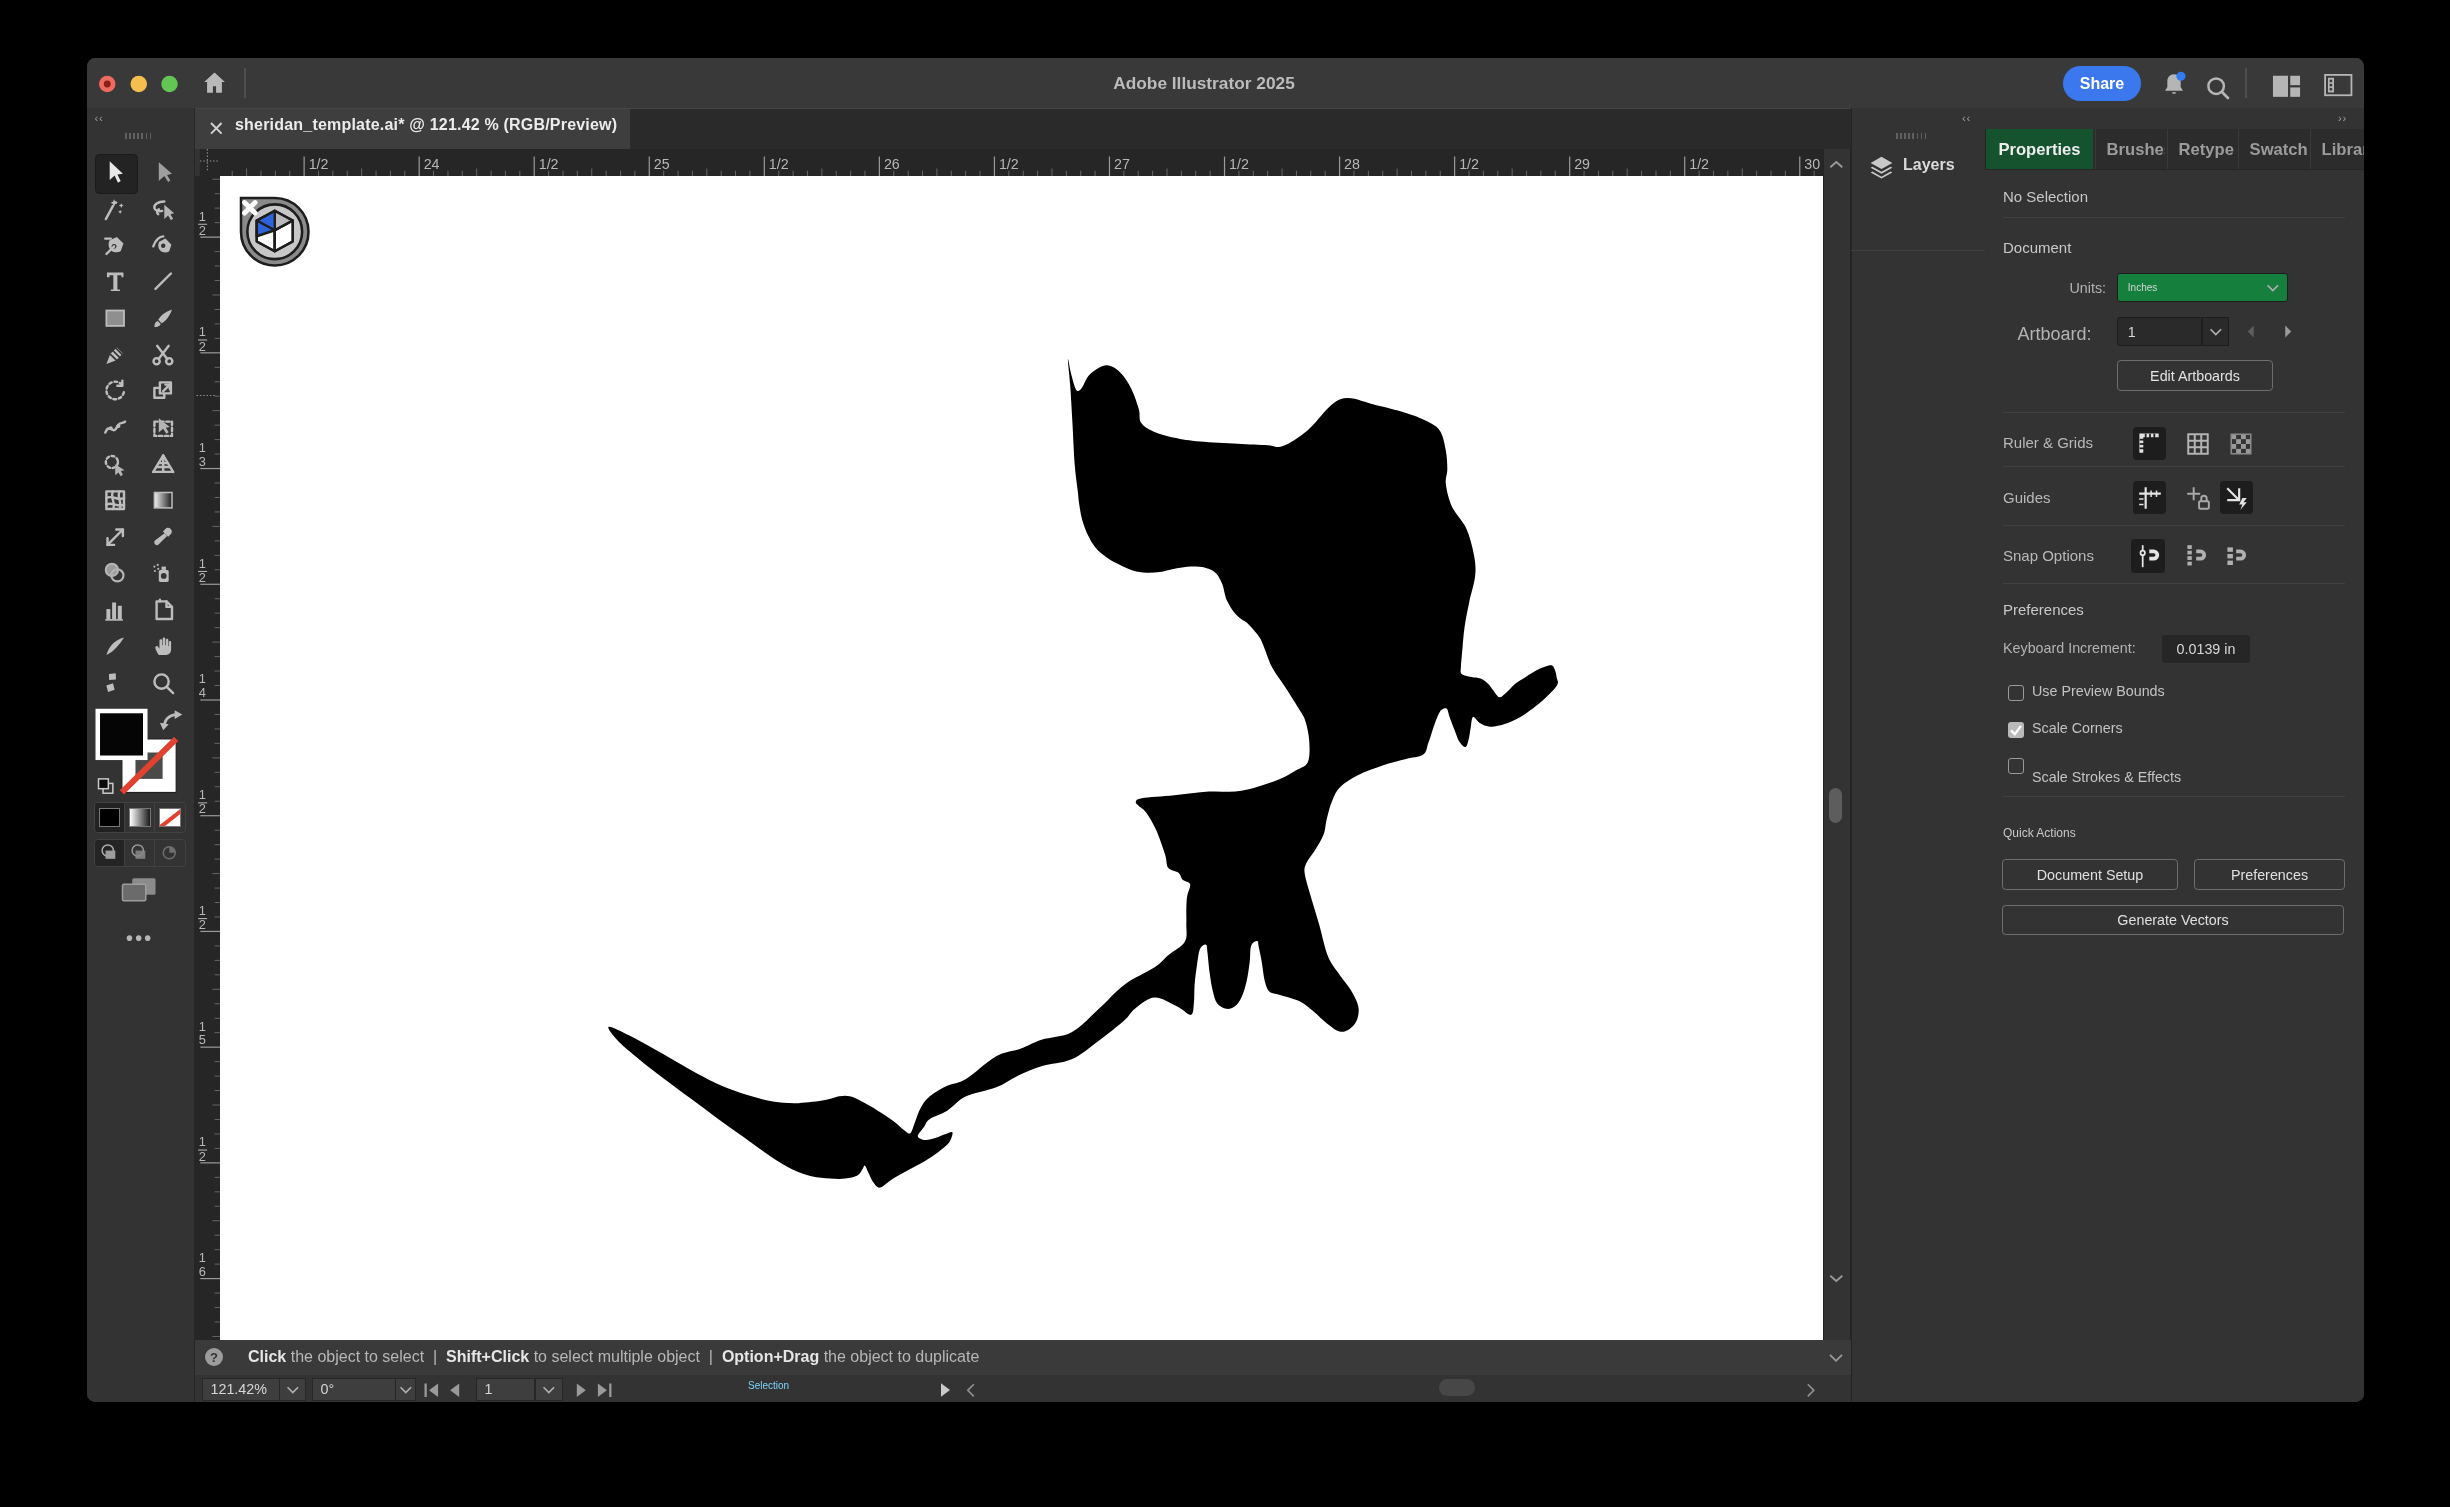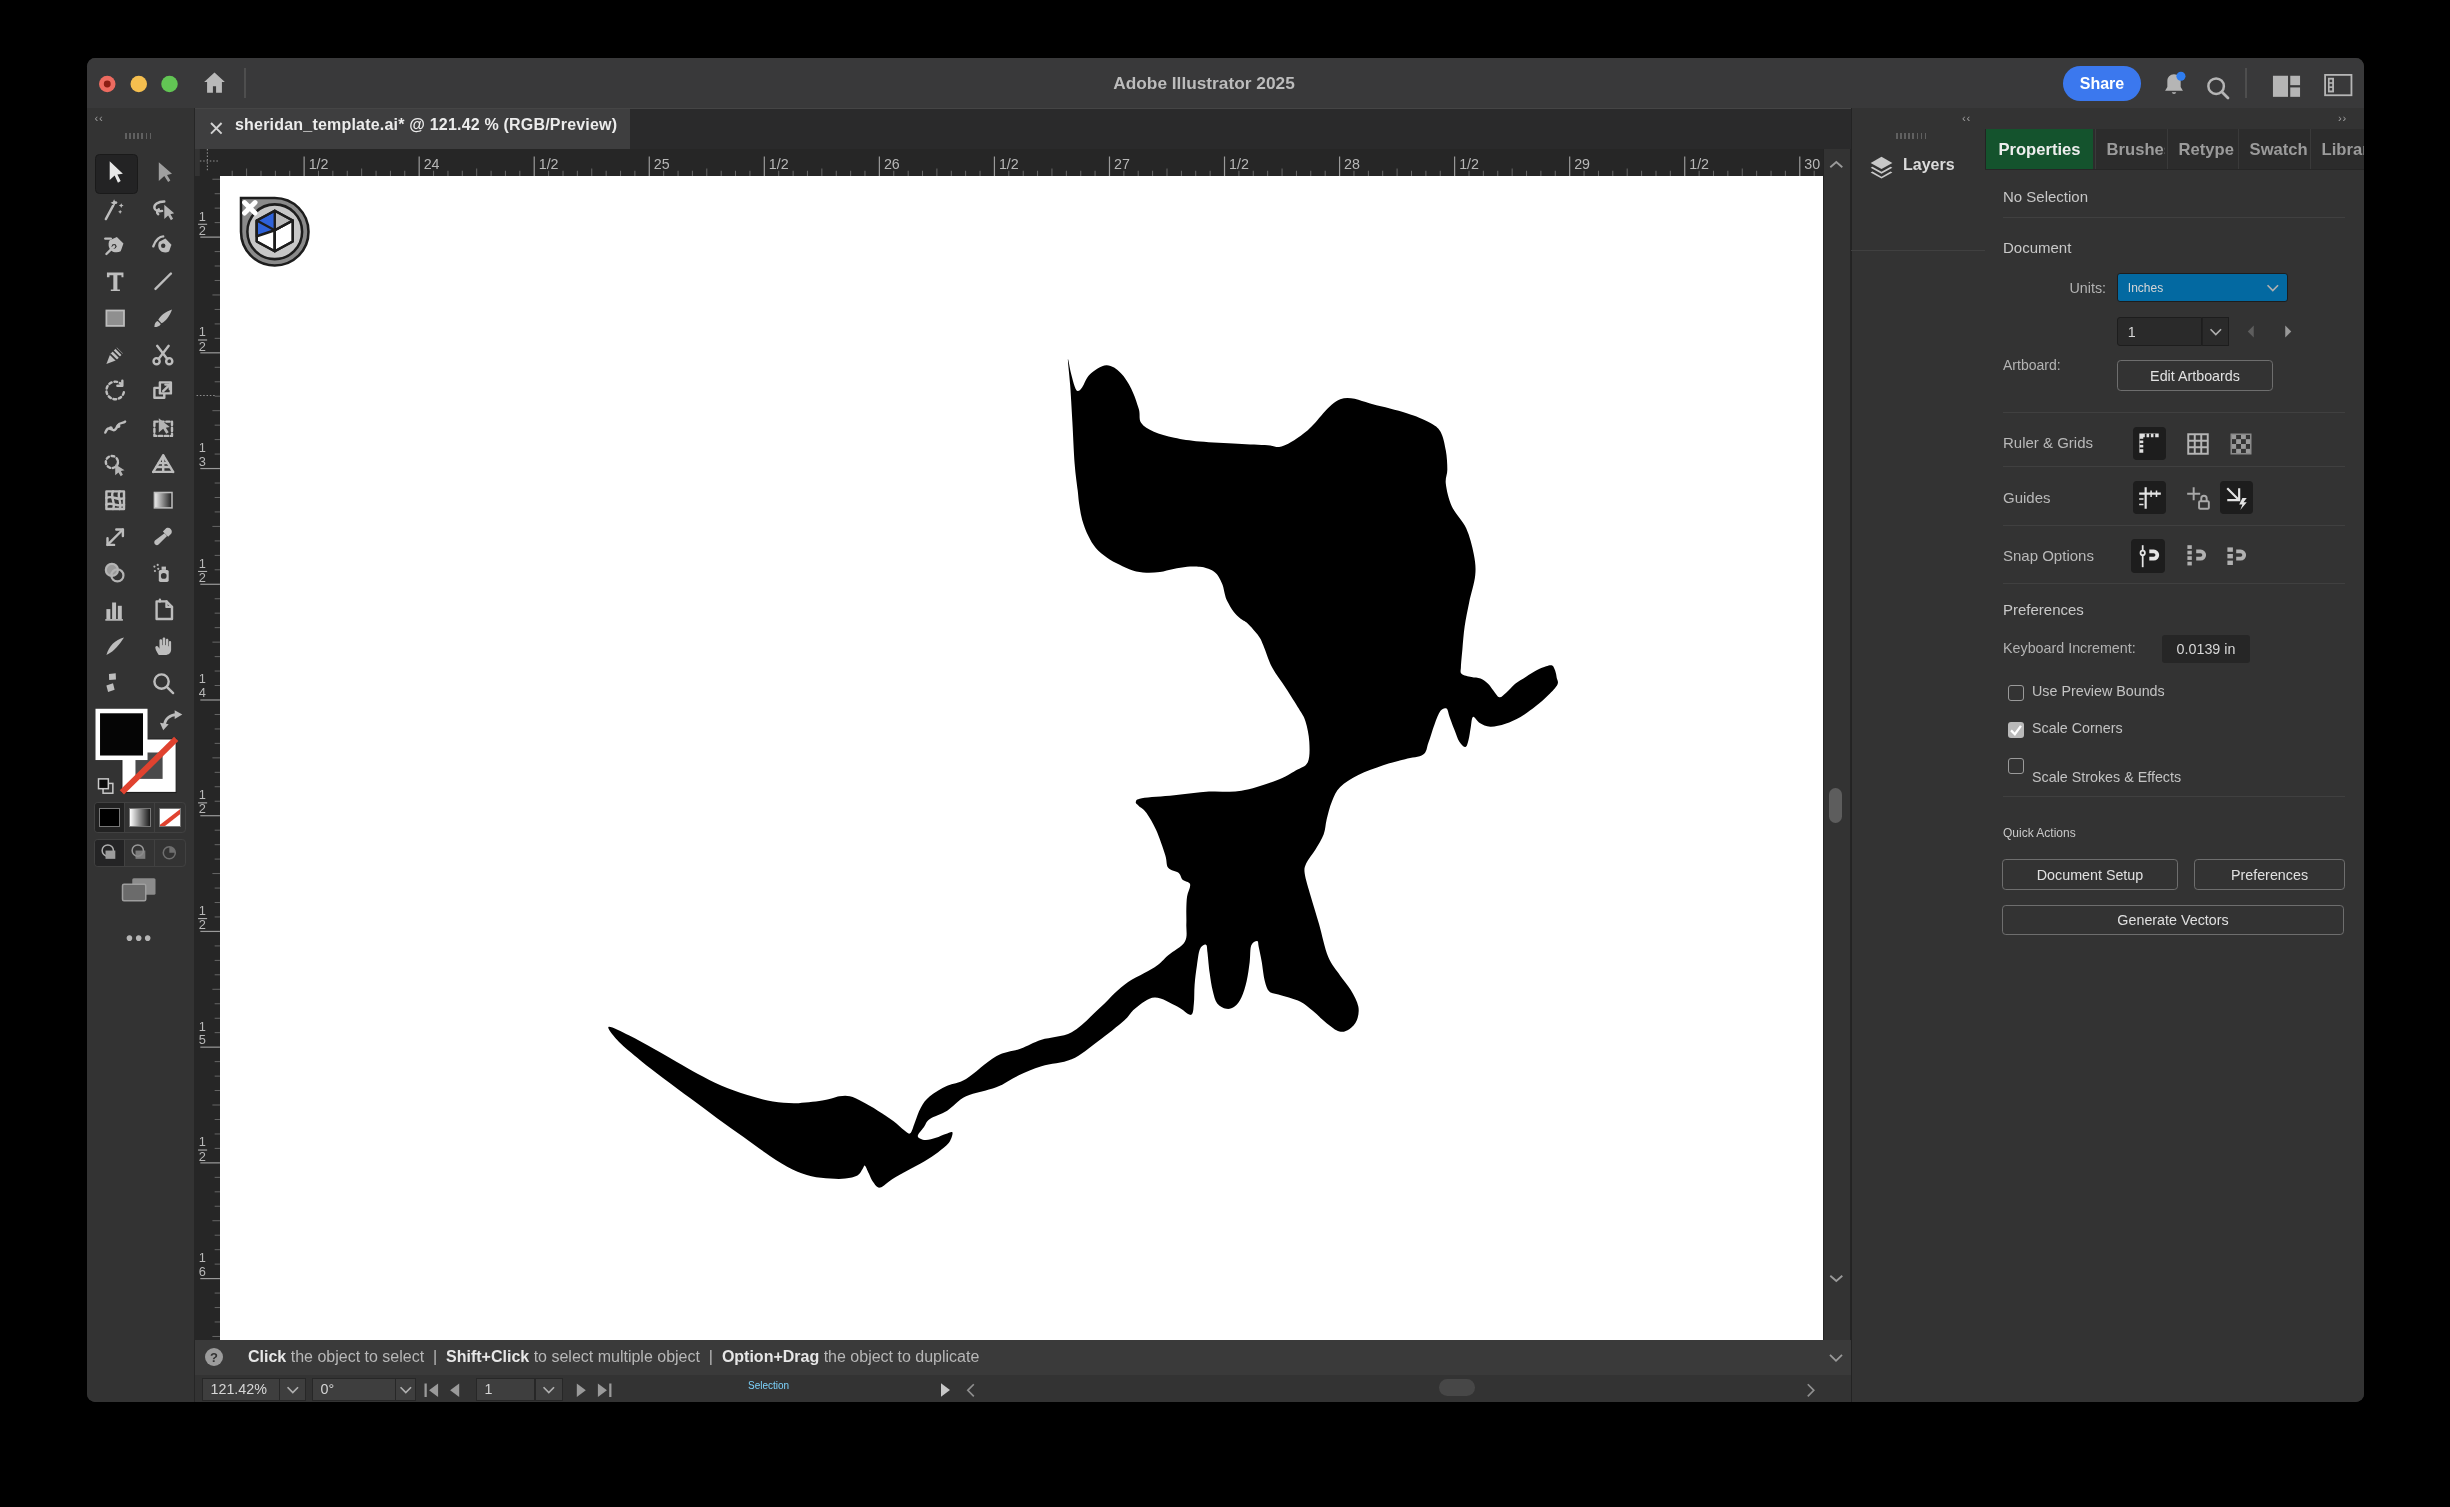--- a/index.html
+++ b/index.html
@@ -649,24 +649,24 @@
 
 <div class="abs" style="left:2008px;top:71px;width:70px;height:41px;color:#9b9b9b;font-size:16.6px;font-weight:700;display:flex;align-items:center;padding-left:10.6px;box-sizing:border-box;overflow:hidden;white-space:nowrap;border-left:0.8px solid #3a3a3a;">Brushes</div>
 <div class="abs" style="left:2080px;top:71px;width:70px;height:41px;color:#9b9b9b;font-size:16.6px;font-weight:700;display:flex;align-items:center;padding-left:10.6px;box-sizing:border-box;overflow:hidden;white-space:nowrap;border-left:0.8px solid #3a3a3a;">Retype</div>
 <div class="abs" style="left:2151px;top:71px;width:70px;height:41px;color:#9b9b9b;font-size:16.6px;font-weight:700;display:flex;align-items:center;padding-left:10.6px;box-sizing:border-box;overflow:hidden;white-space:nowrap;border-left:0.8px solid #3a3a3a;">Swatches</div>
 <div class="abs" style="left:2223px;top:71px;width:70px;height:41px;color:#9b9b9b;font-size:16.6px;font-weight:700;display:flex;align-items:center;padding-left:10.6px;box-sizing:border-box;overflow:hidden;white-space:nowrap;border-left:0.8px solid #3a3a3a;">Libraries</div>
 <div class="abs" style="left:1898px;top:111px;width:379px;height:0.8px;background:#262626"></div>
 <div class="abs" style="left:1916px;top:130px;color:#c7c7c7;font-size:15px;">No Selection</div>
 <div class="abs" style="left:1916px;top:159px;width:342px;height:0.8px;background:#404040"></div>
 <div class="abs" style="left:1916px;top:181px;color:#c9c9c9;font-size:15px;">Document</div>
 <div class="abs" style="left:1916px;top:222px;width:103px;text-align:right;color:#b3b3b3;font-size:14.3px;">Units:</div>
-<div class="abs" style="left:2030px;top:215px;width:171px;height:29px;background:#0369a1;border:0.8px solid #1d1d1d;border-radius:3px;box-sizing:border-box;color:#d6d6d6;font-size:12px;display:flex;align-items:center;padding-left:9.8px;">Inches<svg style="position:absolute;right:7.5px" width="13.6" height="9" viewBox="0 0 18 12">
+<div class="abs" style="left:2030px;top:215px;width:171px;height:29px;background:#15803d;border:0.8px solid #1d1d1d;border-radius:3px;box-sizing:border-box;color:#d6d6d6;font-size:10px;display:flex;align-items:center;padding-left:9.8px;">Inches<svg style="position:absolute;right:7.5px" width="13.6" height="9" viewBox="0 0 18 12">
         <path d="M2 3 L9 10 L16 3" stroke="#b0b0b0" stroke-width="2.2" fill="none"></path>
       </svg></div>
-<div class="abs" style="left:1916px;top:266px;width:103px;text-align:left;color:#b3b3b3;font-size:14px;margin-top:33px;">Artboard:</div>
+<div class="abs" style="left:1916px;top:266px;width:103px;text-align:center;color:#b3b3b3;font-size:18px;">Artboard:</div>
 <div class="abs" style="left:2030px;top:259px;width:85px;height:29px;background:#2a2a2a;border:0.8px solid #1d1d1d;border-radius:3px 0 0 3px;box-sizing:border-box;color:#d6d6d6;font-size:14.3px;display:flex;align-items:center;padding-left:9.8px;">1</div>
 <div class="abs" style="left:2115px;top:259px;width:27px;height:29px;background:#2a2a2a;border:0.8px solid #1d1d1d;border-left:0.8px solid #202020;box-sizing:border-box;display:flex;align-items:center;justify-content:center;">
       <svg width="13.6" height="9" viewBox="0 0 18 12">
         <path d="M2 3 L9 10 L16 3" stroke="#b0b0b0" stroke-width="2.2" fill="none"></path>
       </svg>
     </div>
 <svg class="abs" style="left:2159px;top:266px" width="53" height="15" viewBox="0 0 70 20">
       <path d="M10 2 L2 10 L10 18z" fill="#5e5e5e"></path>
       <path d="M52 2 L60 10 L52 18z" fill="#9a9a9a"></path>
     </svg>

